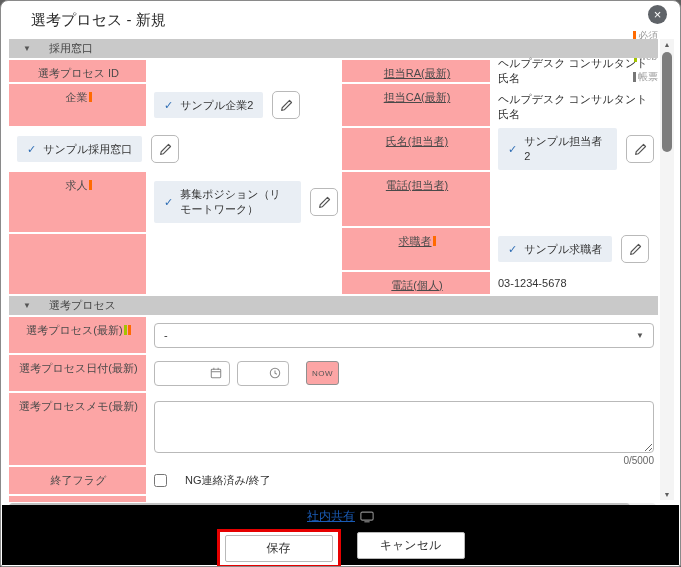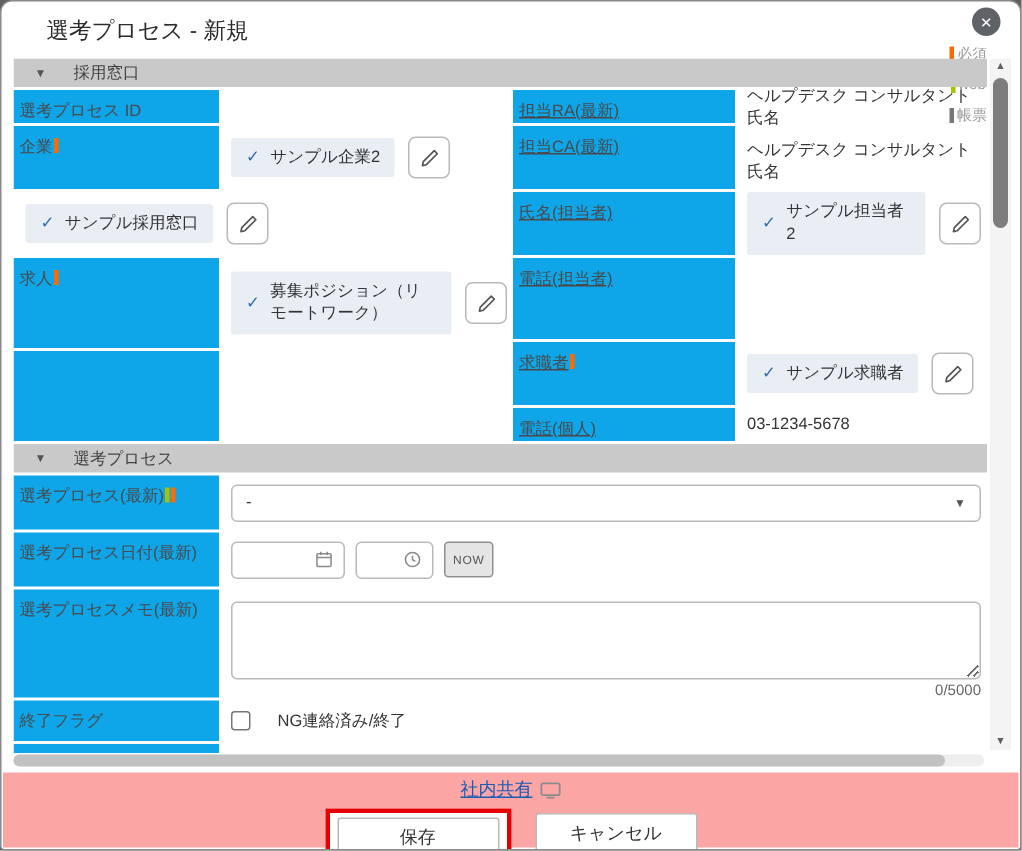--- a/index.html
+++ b/index.html
@@ -34,21 +34,21 @@
   .sec-header {
     background:#c9c9c9; color:#444; height:19px; display:flex; align-items:center;
     padding-left:14px; gap:18px; margin-bottom:2px;
   }
   .sec-caret { font-size:8px; color:#555; }
   .columns { display:flex; }
   .col-left { width:333px; }
   .col-right { flex:1; }
   .frow { display:flex; margin-bottom:2px; }
   .lbl {
-    background:#0ea5e9; color:#4a4a4a; text-align:left;
+    background:#fca5a5; color:#4a4a4a; text-align:center;
     padding:6px 2px 0 4px; position:relative; flex-shrink:0;
   }
   .col-left .lbl { width:137px; }
   .col-right .lbl { width:148px;text-decoration:underline; }
   .fullrow .lbl { width:137px; }
   .lbl .bar { vertical-align:-1px; margin-left:1px; }
   .val { flex:1; padding:2px 4px 2px 8px; display:flex; align-items:center; color:#333; }
   .val.top { align-items:flex-start; padding-top:8px; }
   .h22{height:22px} .h42{height:42px} .h54{height:54px} .h60{height:60px}
   .chip {
@@ -67,40 +67,40 @@
     display:flex; align-items:center; justify-content:space-between; padding:0 9px; color:#333; cursor:pointer;
   }
   .select .caret { font-size:8px; color:#555; }
   .mini-input {
     height:25px; border:1px solid #b9b9b9; border-radius:4px; background:#fff;
     display:flex; align-items:center; justify-content:flex-end; padding-right:7px;
   }
   .mini-input.date { width:76px; }
   .mini-input.time { width:52px; margin-left:7px; }
   .now-btn {
-    height:24px; margin-left:7px; padding:0 5px; background:#e5e5e5; border:1px solid #909090;
+    height:24px; margin-left:17px; padding:0 5px; background:#fca5a5; border:1px solid #909090;
     border-radius:3px; font-size:8px; color:#555; cursor:pointer; letter-spacing:.5px;
   }
   .memo-wrap { flex:1; display:flex; flex-direction:column; }
   .memo {
     width:100%; height:52px; border:1px solid #b9b9b9; border-radius:4px; resize:both;
     font-family:inherit; font-size:11px; padding:4px 6px;
   }
   .counter { font-size:10px; color:#666; text-align:right; margin-top:2px; }
   .cb { display:inline-flex; align-items:center; gap:18px; margin-right:14px; color:#333; cursor:pointer; white-space:nowrap; }
   .cb input { width:13px; height:13px; margin:0; }
   
   .vscroll { position:absolute; top:38px; right:6px; bottom:66px; width:14px; background:#f4f4f4; }
   .vscroll .arrow { position:absolute; left:0; right:0; text-align:center; font-size:7px; color:#5e5e5e; }
   .vscroll .up { top:2px; } .vscroll .down { bottom:2px; }
   .vthumb { position:absolute; top:13px; left:2px; width:10px; height:100px; background:#7d7d7d; border-radius:6px; }
   .hscroll { position:absolute; left:8px; right:24px; top:502px; height:8px; background:#eee; border-radius:4px; }
   .hthumb { position:absolute; left:0; top:0; height:8px; width:96%; background:#c2c2c2; border-radius:4px; }
   
-  .footer { position:absolute; left:1px; right:1px; bottom:1px; height:50px; background:#fca5a5; text-align:center; }
+  .footer { position:absolute; left:1px; right:1px; bottom:1px; height:60px; background:#000000; text-align:center; }
   .share-row { margin-top:3px; display:flex; align-items:center; justify-content:center; gap:5px; }
   .share-link { color:#1a5bb5; font-size:12px; text-decoration:underline; cursor:pointer; }
   .btn-row { margin-top:4px; display:flex; align-items:flex-start; justify-content:center; gap:16px; }
   .btn {
     min-width:108px; height:27px; background:#fff; border:1px solid #b9b9b9; border-radius:2px;
     font-size:12px; color:#333; cursor:pointer; font-family:inherit;
   }
   .save-highlight { border:3px solid #e60000; padding:3px 5px; background:#fff; }
   svg { display:block; }
 </style>

